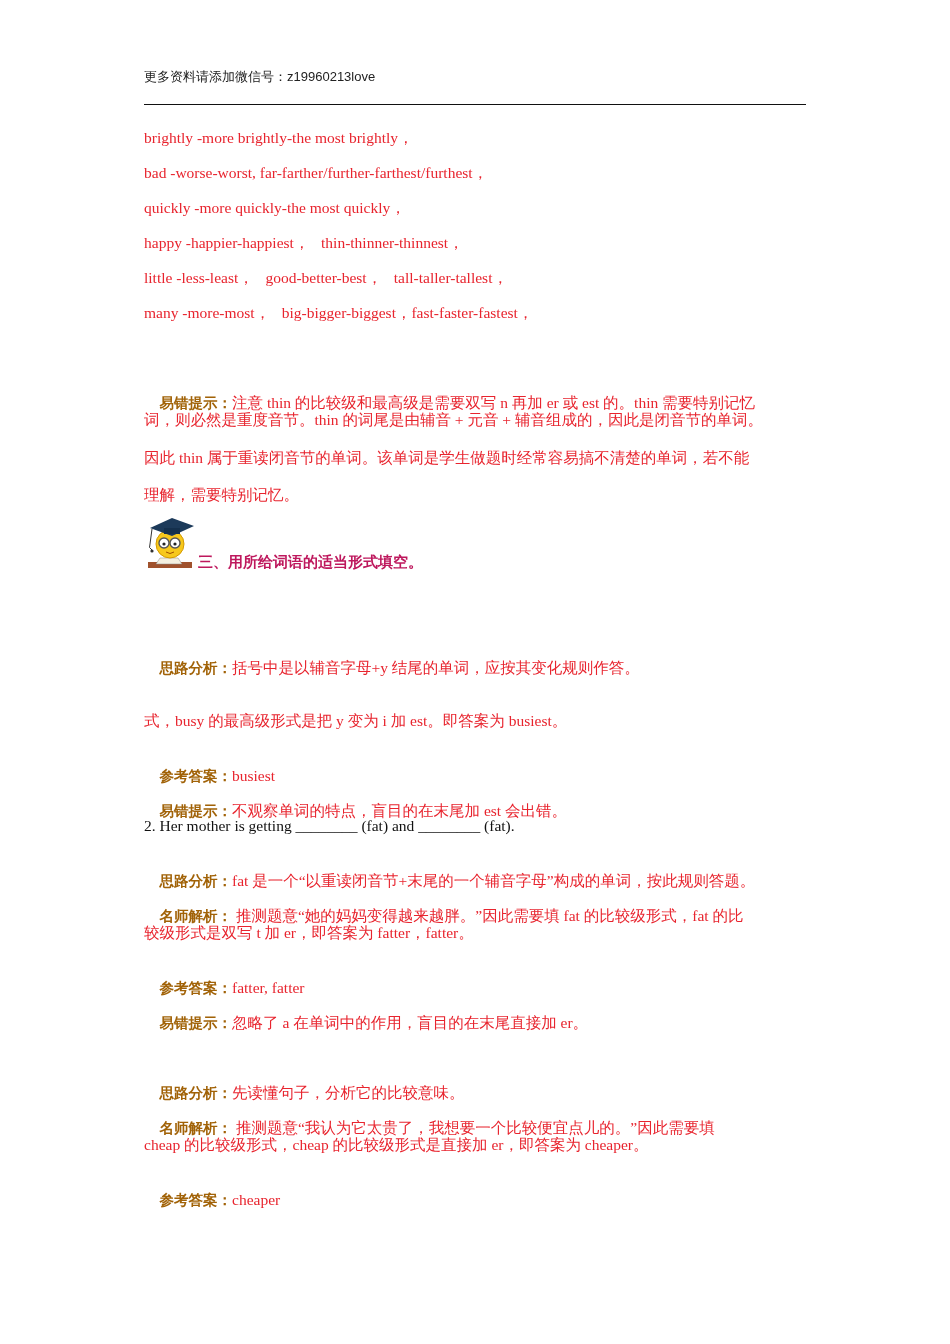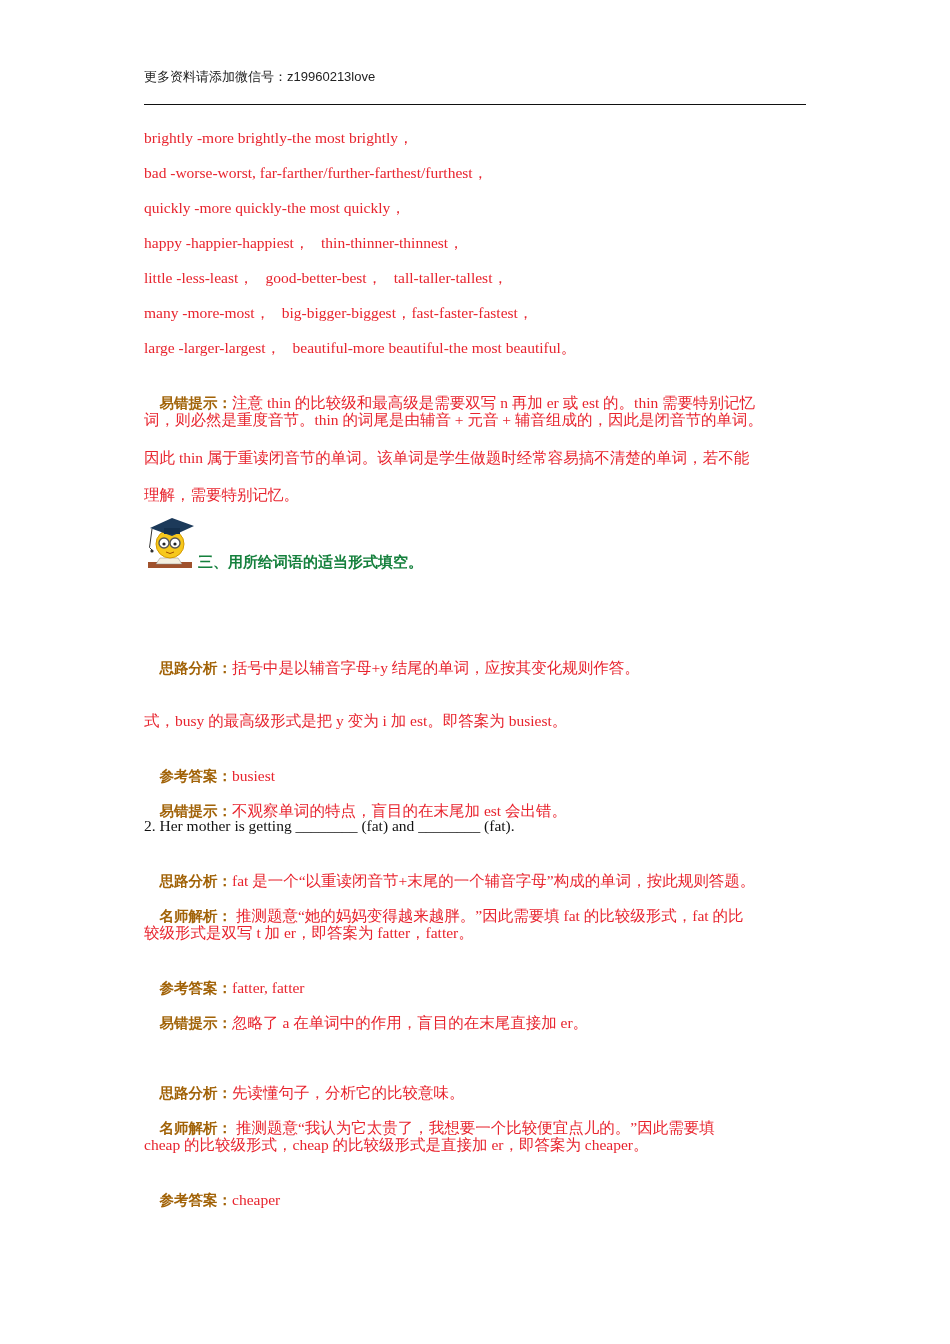--- a/index.html
+++ b/index.html
@@ -8,38 +8,37 @@
     .page { position: absolute; left: 0; top: 0; width: 854px; height: 1344px; }
     .header-text { position: absolute; left: 144px; top: 68px; font-size: 13px;
                    color: #222; font-family: "Liberation Sans", "DejaVu Sans", sans-serif; }
     .header-rule { position: absolute; left: 144px; top: 104px; width: 662px; height: 0;
                    border-top: 1.5px solid #111; }
     .line { position: absolute; left: 144px; font-size: 15.5px; white-space: pre; line-height: 20px; }
     .red { color: #e8242e; }
     .black { color: #111; }
     .lbl { font-weight: bold; color: #a16207; font-family: "DejaVu Sans", sans-serif; font-size: 14.5px; }
     .section-title { position: absolute; left: 198px; top: 553px; font-size: 15px; font-weight: bold;
-                     color: #15803d; font-family: "DejaVu Sans", sans-serif; }
+                     color: #be185d; font-family: "DejaVu Sans", sans-serif; }
     .mascot { position: absolute; left: 142px; top: 514px; width: 54px; height: 58px; }
   </style>
 </head>
 <body>
 
 <div class="page">
 
   <div class="header-text">更多资料请添加微信号：z19960213love</div>
   <div class="header-rule"></div>
 
   <div class="line red" style="top:128px">brightly -more brightly-the most brightly，</div>
   <div class="line red" style="top:163px">bad -worse-worst, far-farther/further-farthest/furthest，</div>
   <div class="line red" style="top:198px">quickly -more quickly-the most quickly，</div>
   <div class="line red" style="top:233px">happy -happier-happiest，   thin-thinner-thinnest，</div>
   <div class="line red" style="top:268px">little -less-least，   good-better-best，   tall-taller-tallest，</div>
   <div class="line red" style="top:303px">many -more-most，   big-bigger-biggest，fast-faster-fastest，</div>
-  <div class="line red" style="top:338px">large -larger-largest，   beautiful-more beautiful-the most beautiful。</div>
 
   <div class="line red" style="top:373px">
     <span class="lbl">易错提示：</span><span>注意 thin 的比较级和最高级是需要双写 n 再加 er 或 est 的。thin 需要特别记忆</span>
   </div>
   <div class="line red" style="top:410px">词，则必然是重度音节。thin 的词尾是由辅音 + 元音 + 辅音组成的，因此是闭音节的单词。</div>
   <div class="line red" style="top:448px">因此 thin 属于重读闭音节的单词。该单词是学生做题时经常容易搞不清楚的单词，若不能</div>
   <div class="line red" style="top:485px">理解，需要特别记忆。</div>
 
   <svg class="mascot" viewBox="0 0 54 58">
     <rect x="6" y="48" width="44" height="6" fill="#a0522d"></rect>

